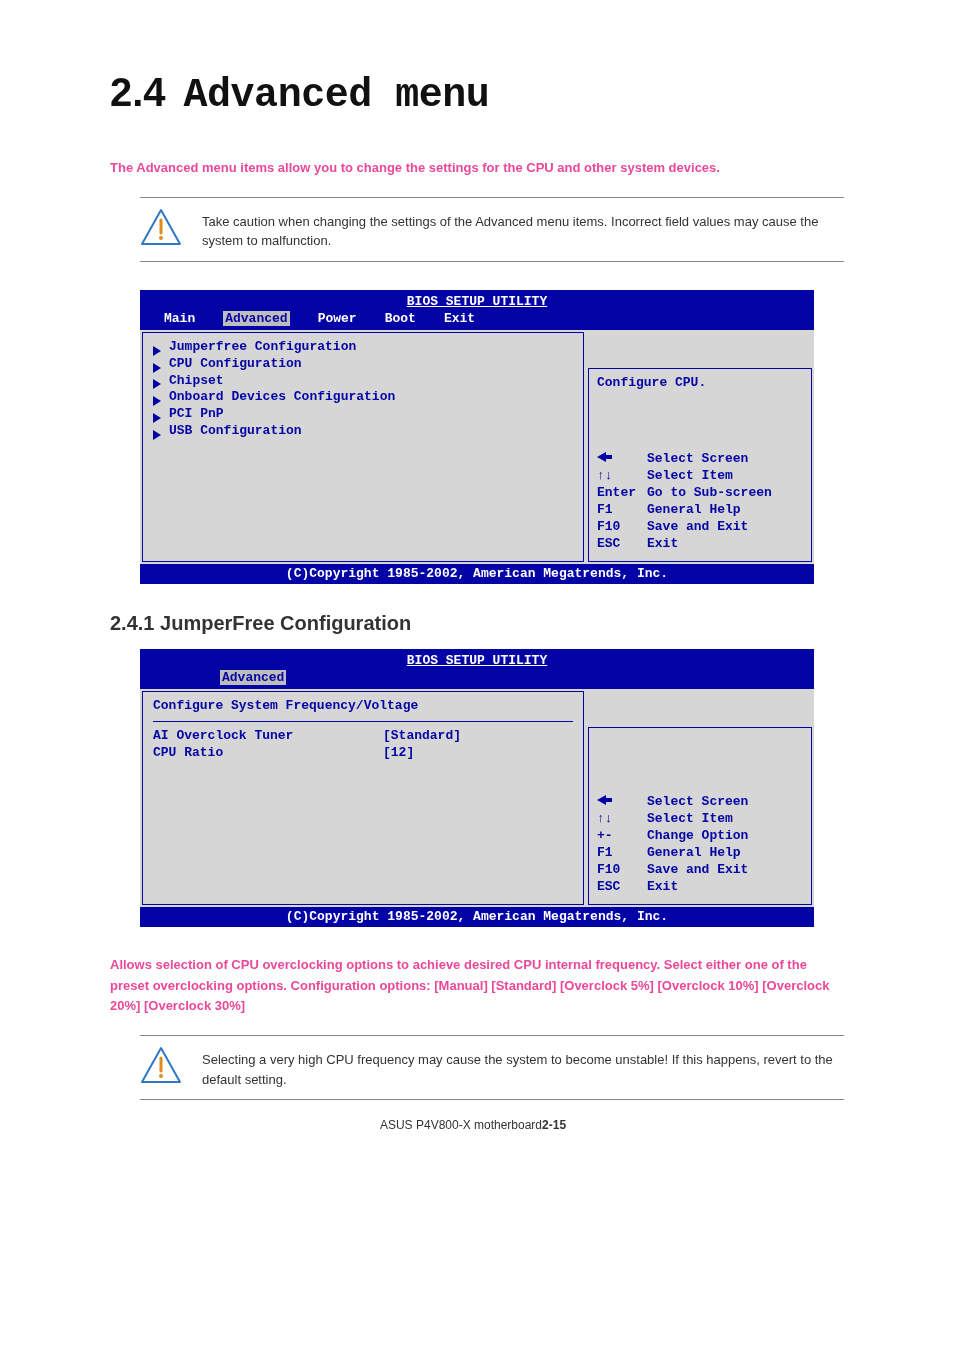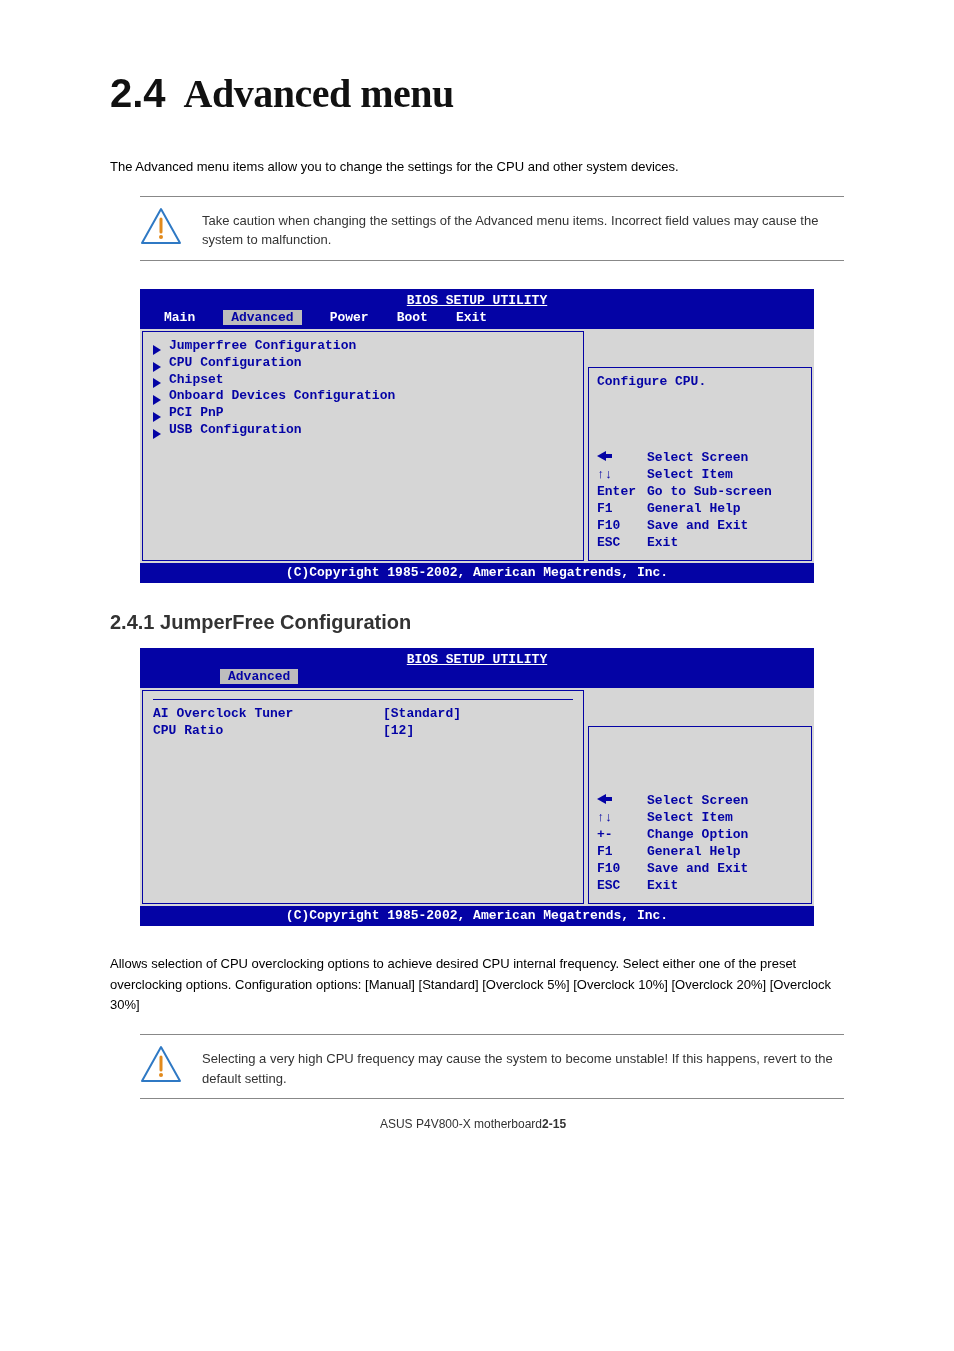--- a/index.html
+++ b/index.html
@@ -20,31 +20,32 @@
   }
   .heading-num {
     font-family: "Arial Black", Arial, sans-serif;
     font-weight: 900;
     font-size: 40px;
     color: #111;
     letter-spacing: 0;
     margin-right: 18px;
   }
   .heading-text {
-    font-family: Liberation Serif, serif;
+    font-family: Liberation Mono, monospace;
     font-weight: 900;
     font-size: 40px;
     color: #111;
     letter-spacing: -0.5px;
   }
   .body-text {
     font-size: 13px;
     line-height: 1.6;
-    color: #000000;
+    color: #ec4899;
     margin: 0 0 18px 0;
+    font-weight: bold;
   }
   .warning-row {
     display: flex;
     align-items: flex-start;
     gap: 20px;
     border-top: 1px solid #888;
     border-bottom: 1px solid #888;
     padding: 10px 0;
     margin: 0 0 28px 30px;
   }
@@ -86,21 +87,21 @@
     display: flex;
     padding: 2px 0 4px 24px;
     gap: 28px;
   }
   .bios-tab {
     color: #fff;
   }
   .bios-tab.active {
     background: #bdbdbd;
     color: #0403a5;
-    padding: 0 8px;
+    padding: 0 2px;
   }
   .bios-body {
     display: flex;
     background: #d6d6d6;
     color: #0403a5;
     border: 2px solid #d6d6d6;
   }
   .bios-left {
     flex: 1;
     border: 1px solid #0403a5;
@@ -299,20 +300,21 @@
   <h3 class="subhead-l2">2.4.1 JumperFree Configuration</h3>
 
   <div class="bios-wrap">
     <div class="bios-panel">
       <div class="bios-title">BIOS SETUP UTILITY</div>
       <div class="bios-tabs" style="padding-left:80px;">
         <span class="bios-tab active">Advanced</span>
       </div>
       <div class="bios-body">
         <div class="bios-left short">
+          <div class="bios-section-title">Configure System Frequency/Voltage</div>
           <hr class="bios-hr">
           <div class="bios-kv-row">
             <span class="k">AI Overclock Tuner</span>
             <span class="v">[Standard]</span>
           </div>
           <div class="bios-kv-row">
             <span class="k">CPU Ratio</span>
             <span class="v">[12]</span>
           </div>
         </div>

